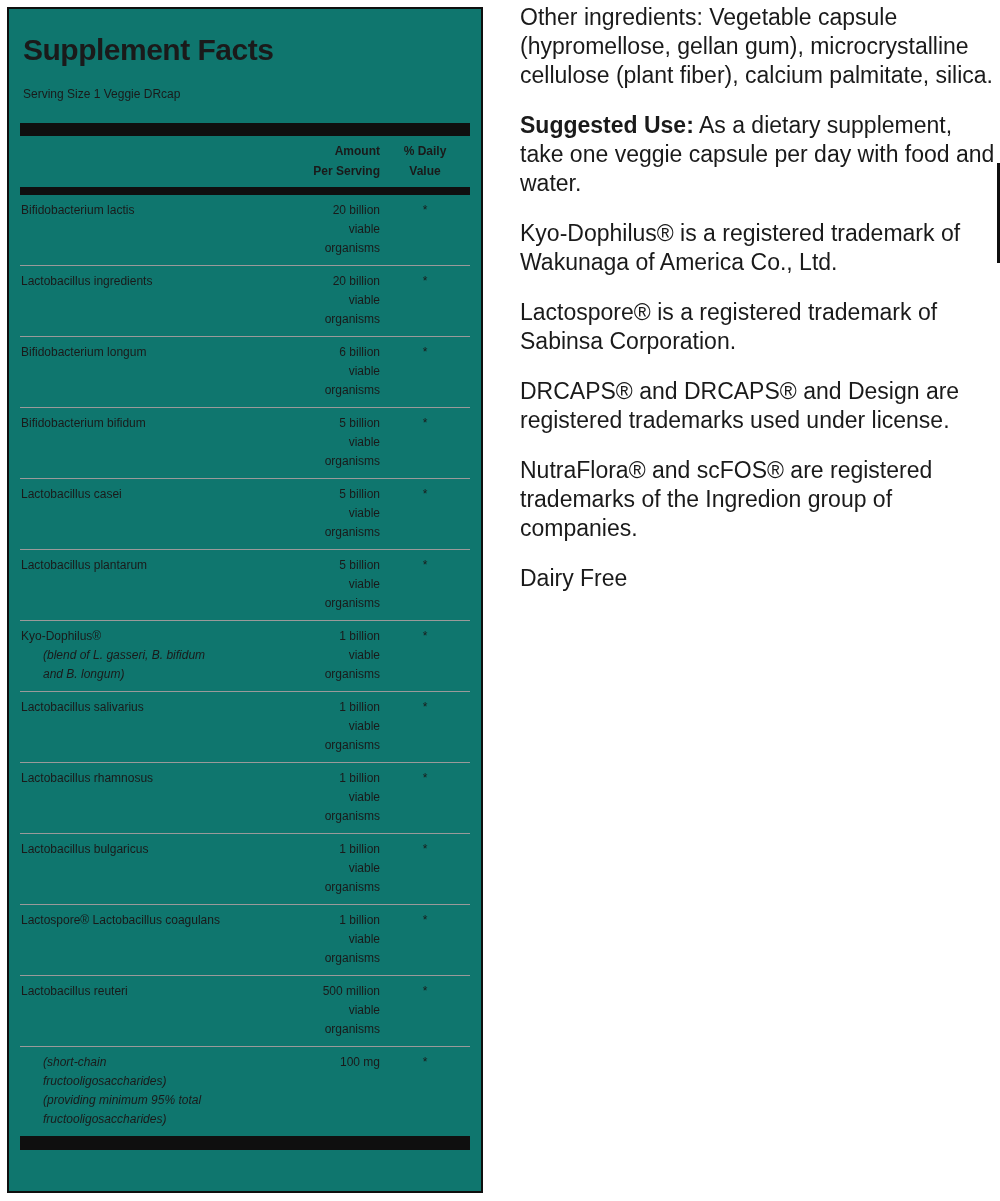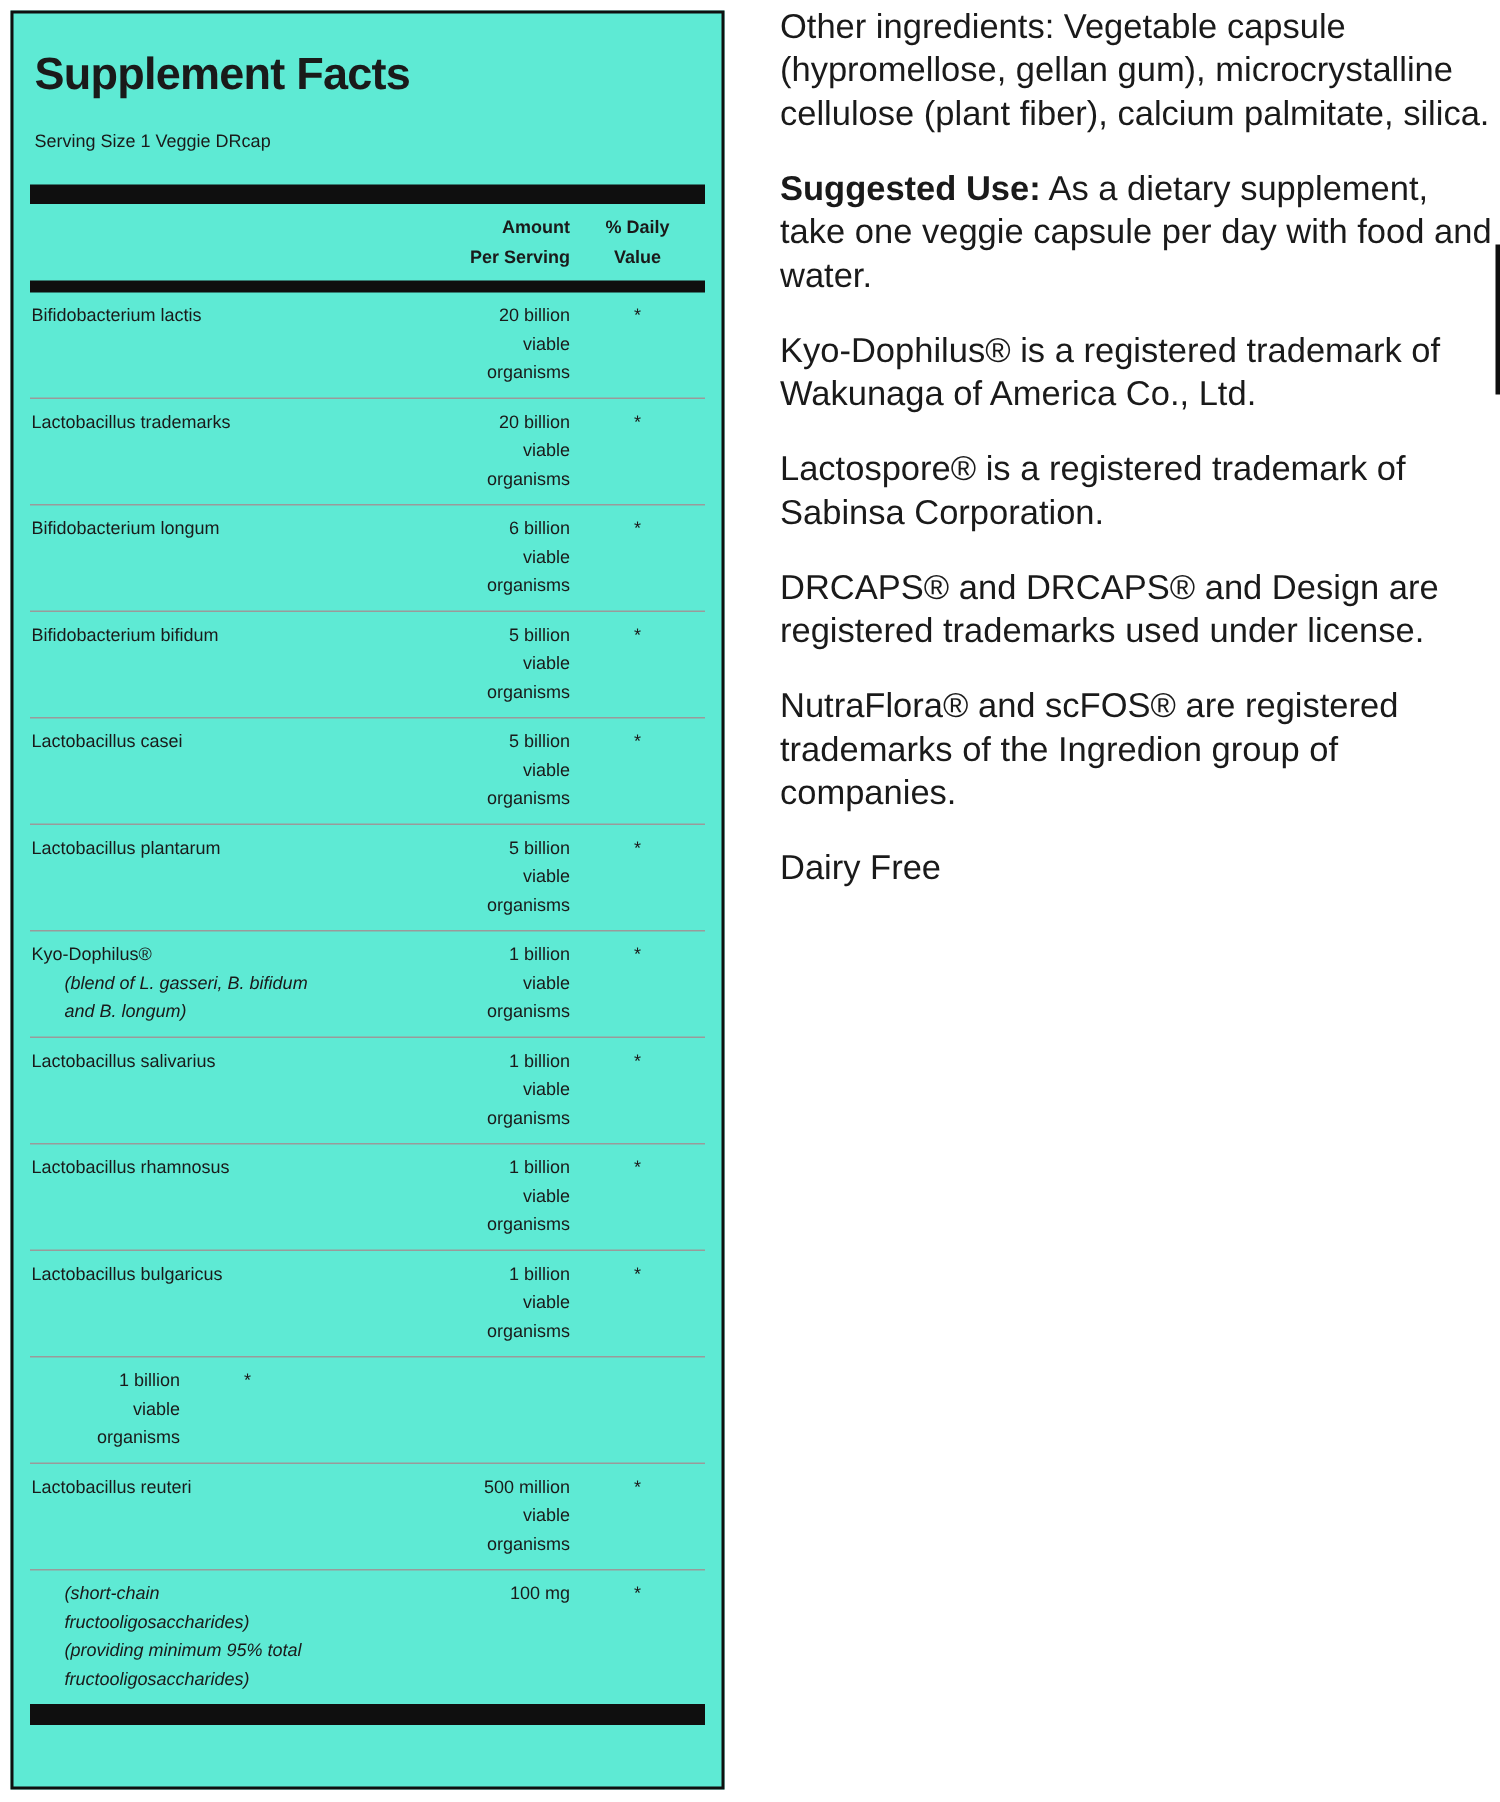--- a/index.html
+++ b/index.html
@@ -15,21 +15,21 @@
   .multiline{white-space:pre-line;}
 
   
   .facts-panel{
     position:absolute;
     left:7px; top:7px;
     width:476px; height:1186px;
     border:2px solid #0f0f0f;
     box-sizing:border-box;
     padding:18px 11px 0 11px;
-    background:#5eead4;
+    background:#0f766e;
     overflow:hidden;
   }
   .facts-title{
     font-size:30px;
     font-weight:700;
     letter-spacing:-0.5px;
     margin:6px 0 0 3px;
     line-height:34px;
   }
   .serving-size{
@@ -100,21 +100,21 @@
               <div class="ing-details multiline"></div>
             </div>
             <div class="col-amount multiline">20 billion
 viable
 organisms</div>
             <div class="col-dv">*</div>
           </div>
 
           <div class="t-row">
             <div class="col-name">
-              <div>Lactobacillus trademarks</div>
+              <div>Lactobacillus ingredients</div>
               <div class="ing-details multiline"></div>
             </div>
             <div class="col-amount multiline">20 billion
 viable
 organisms</div>
             <div class="col-dv">*</div>
           </div>
 
           <div class="t-row">
             <div class="col-name">
@@ -199,20 +199,24 @@
               <div>Lactobacillus bulgaricus</div>
               <div class="ing-details multiline"></div>
             </div>
             <div class="col-amount multiline">1 billion
 viable
 organisms</div>
             <div class="col-dv">*</div>
           </div>
 
           <div class="t-row">
+            <div class="col-name">
+              <div>Lactospore® Lactobacillus coagulans</div>
+              <div class="ing-details multiline"></div>
+            </div>
             <div class="col-amount multiline">1 billion
 viable
 organisms</div>
             <div class="col-dv">*</div>
           </div>
 
           <div class="t-row">
             <div class="col-name">
               <div>Lactobacillus reuteri</div>
               <div class="ing-details multiline"></div>

